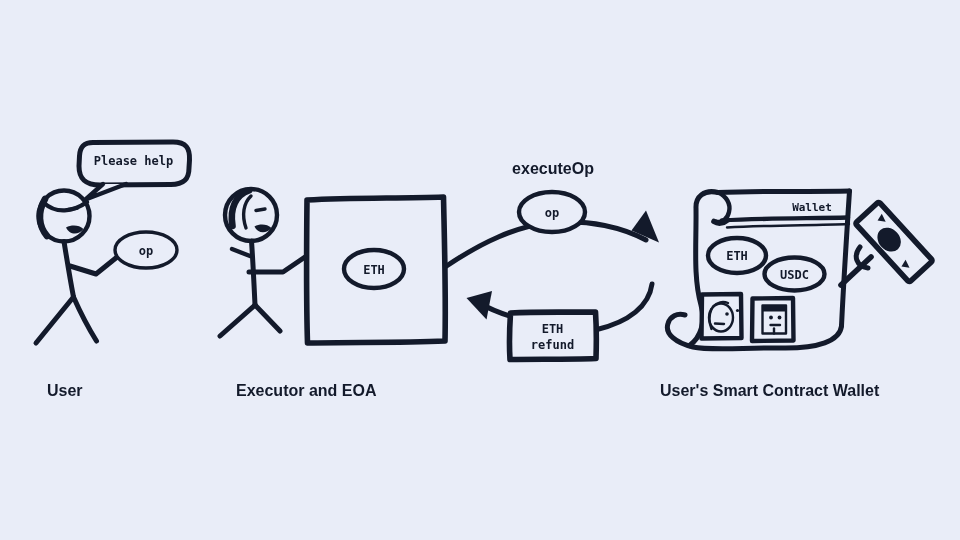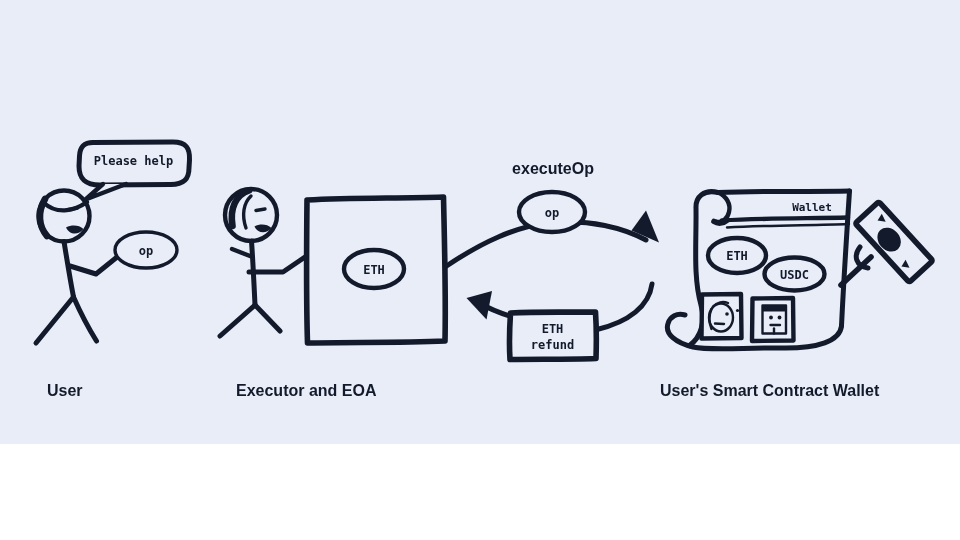--- a/index.html
+++ b/index.html
@@ -1,18 +1,18 @@
 <!DOCTYPE html>
 <html style="--bg: #e9edf8; --ink: #131a2b;"><head>
 <meta charset="utf-8">
 <style>
   :root { --bg:#e9edf8; --ink:#131a2b; }
   html,body { margin:0; padding:0; }
   .stage {
-    position:relative; width:960px; height:444px;
+    position:relative; width:960px; height:540px;
     background:var(--bg); overflow:hidden;
     font-family:"Liberation Sans", sans-serif;
   }
   svg { display:block; }
   .s  { stroke:var(--ink); fill:none; stroke-linecap:round; stroke-linejoin:round; }
   .w2 { stroke-width:2.4; }
   .w3 { stroke-width:3.4; }
   .w4 { stroke-width:4.4; }
   .w5 { stroke-width:5; }
   .w55{ stroke-width:5.6; }

